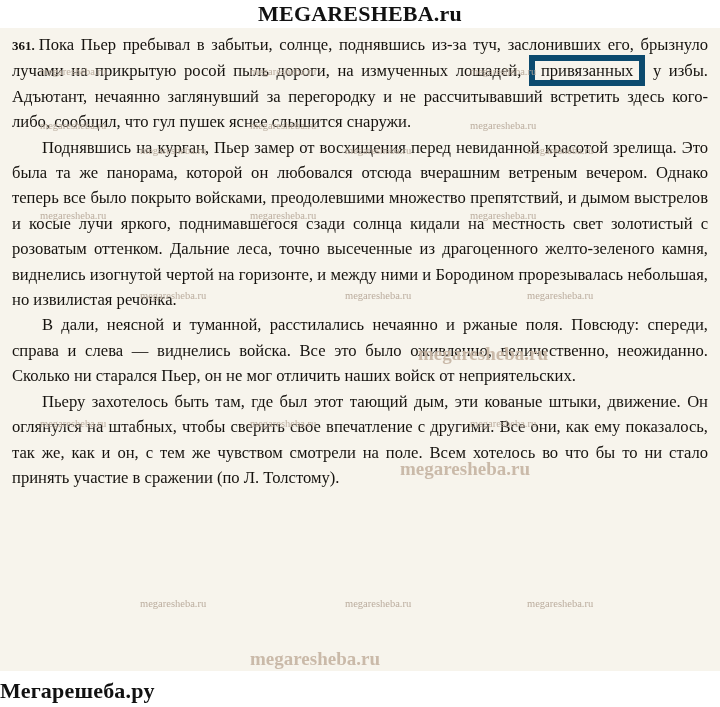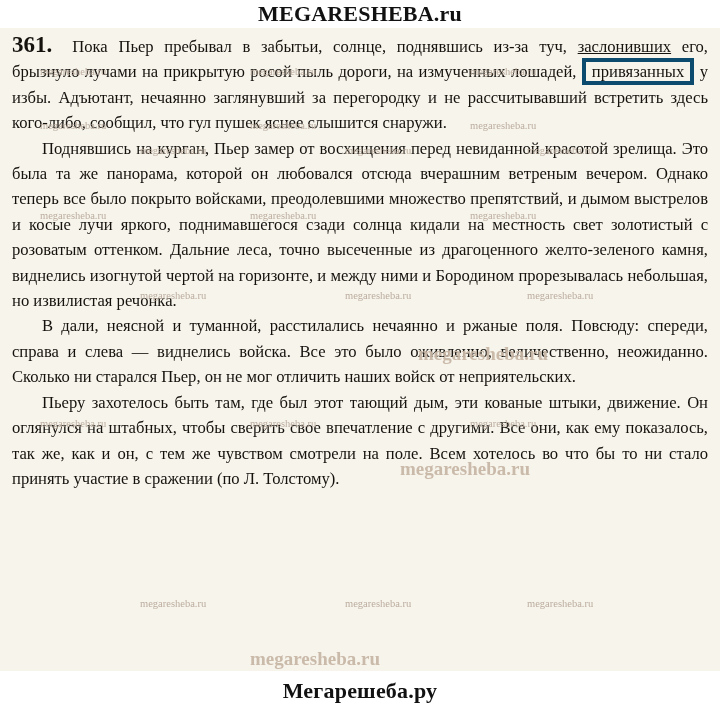--- a/index.html
+++ b/index.html
@@ -35,21 +35,20 @@
     line-height: 28px;
     letter-spacing: 0.2px;
   }
   .bottom-brand {
     position: absolute;
     bottom: 0;
     left: 0;
     width: 720px;
     height: 36px;
     background: #ffffff;
-    text-align: center;
     font-family: "Liberation Serif", serif;
     font-weight: bold;
     font-size: 22px;
     color: #111111;
     line-height: 40px;
     letter-spacing: 0.2px;
   }
   .scan {
     position: absolute;
     top: 28px;
@@ -75,28 +74,27 @@
   }
   .para {
     margin: 0;
     text-indent: 30px;
   }
   .para.first {
     text-indent: 0;
   }
   .ex-num {
     font-weight: bold;
-    font-size: 23px;
-    margin-right: 20px;
+    font-size: 13px;
+    margin-right: 4px;
   }
   .u {
-    text-decoration: underline;
   }
   .box {
-    border: 4px solid #0c4a6e;
+    border: 6px solid #0c4a6e;
     padding: 0 6px;
   }
   
   .wm-layer {
     position: absolute;
     top: 28px;
     left: 0;
     width: 720px;
     height: 643px;
     pointer-events: none;

